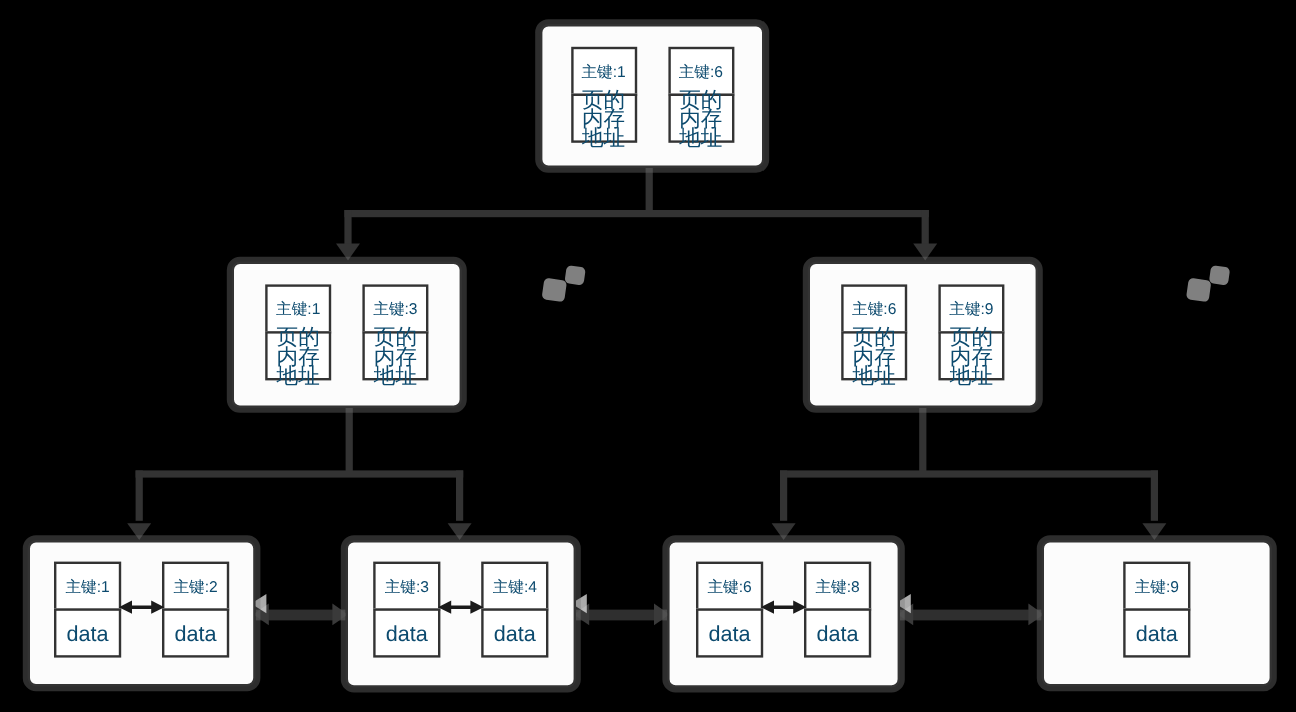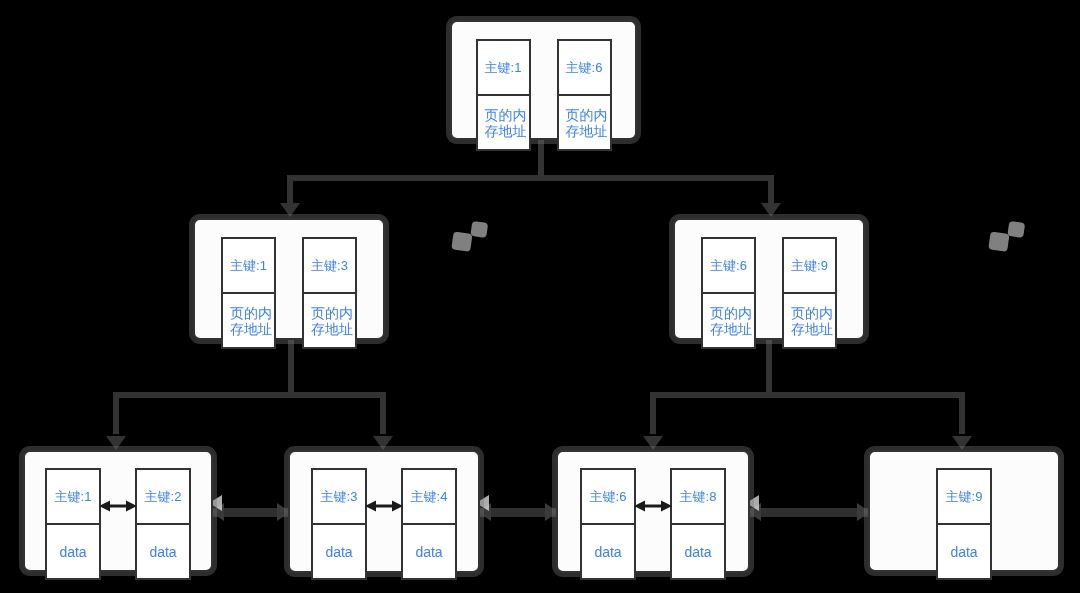--- a/index.html
+++ b/index.html
@@ -11,25 +11,25 @@
   .node{
     position:absolute;background:#fcfcfc;border:2px solid #333;border-radius:7px;
     box-shadow:0 0 0 4px rgba(118,118,118,.38);box-sizing:border-box;
     display:flex;justify-content:center;align-items:flex-start;
   }
   .cells{display:flex;gap:26px;margin-top:17px;position:relative;}
   .node.leaf .cells{gap:34px;margin-top:16px;}
   .cell{width:55px;display:flex;flex-direction:column;}
   .node.leaf .cell{width:56px;}
   .box{
-    box-sizing:border-box;border:2px solid #333;background:#fff;width:100%;height:57px;
-    display:flex;align-items:center;justify-content:center;text-align:right;
-    color:#3b82f6;font-size:13px;
+    box-sizing:border-box;border:2px solid #333;background:#fff;width:100%;height:41px;
+    display:flex;align-items:center;justify-content:center;text-align:center;
+    color:#0c4a6e;font-size:13px;
   }
-  .box.val{margin-top:-2px;font-size:14px;line-height:16px;padding:0 2px;}
+  .box.val{margin-top:-2px;font-size:18px;line-height:16px;padding:0 2px;}
   
   .edge{position:absolute;background:#333;}
   .ah-down{position:absolute;width:0;height:0;
     border-left:10px solid transparent;border-right:10px solid transparent;
     border-top:14px solid #333;}
   .leafbar{position:absolute;height:9px;background:#2f2f2f;}
   .lk-left,.lk-right,.lk-glyph{position:absolute;width:0;height:0;}
   .lk-left{left:-2px;top:-5px;border-top:9px solid transparent;border-bottom:9px solid transparent;border-right:13px solid #3a3a3a;}
   .lk-right{right:-2px;top:-5px;border-top:9px solid transparent;border-bottom:9px solid transparent;border-left:13px solid #3a3a3a;}
   .lk-glyph{left:-4px;top:-13px;border-top:8px solid transparent;border-bottom:8px solid transparent;border-right:13px solid rgba(228,228,228,.75);}

